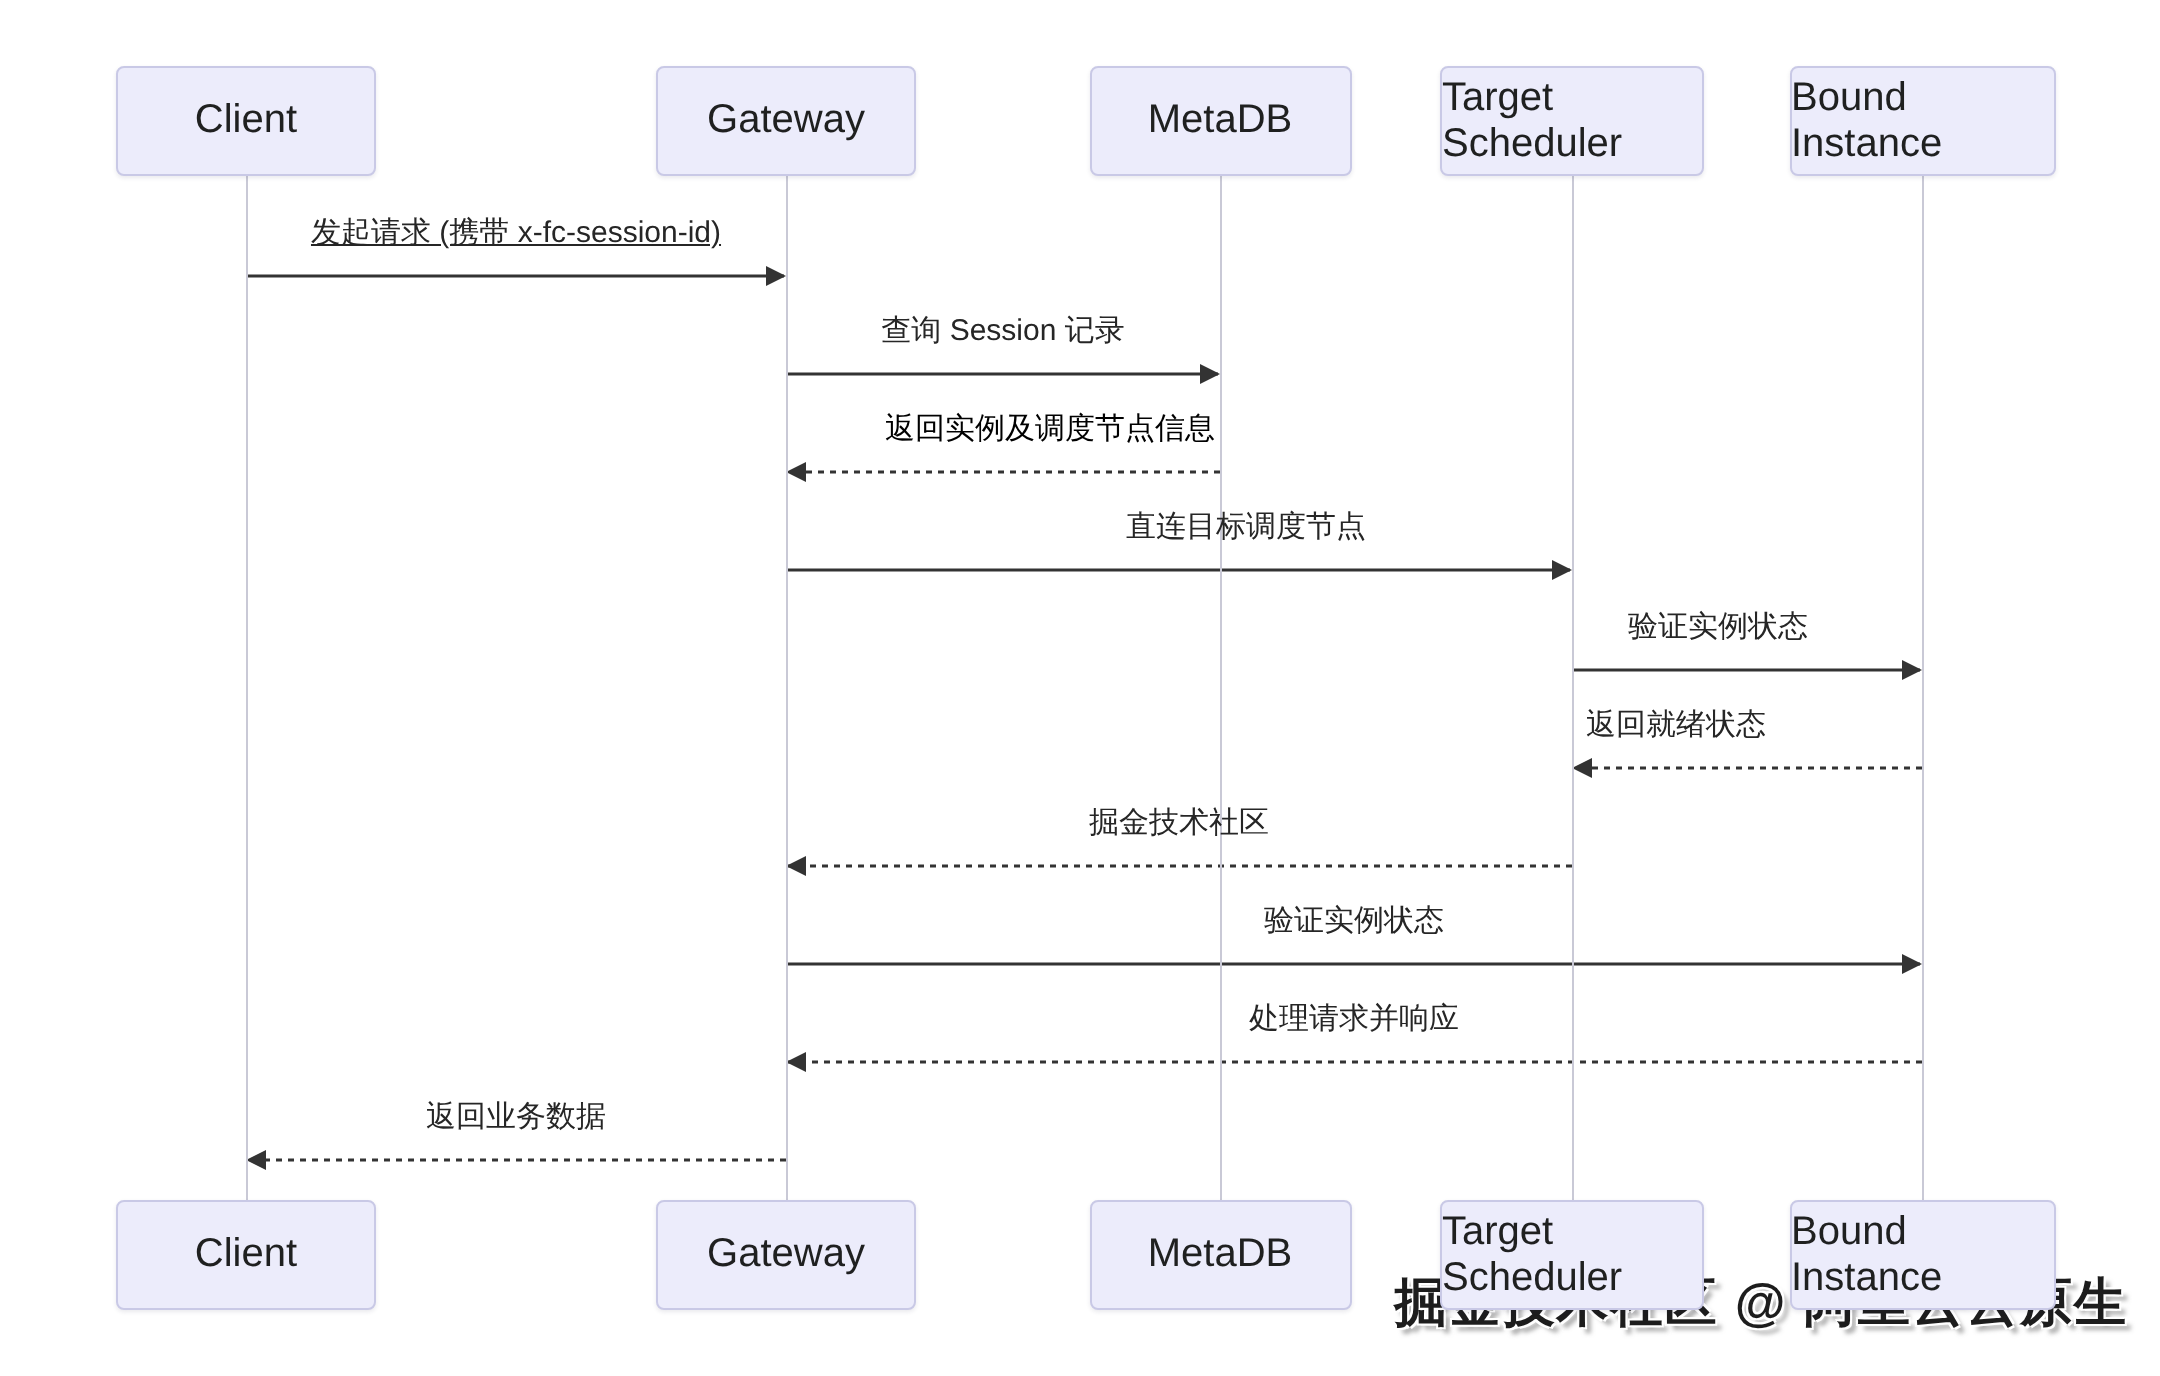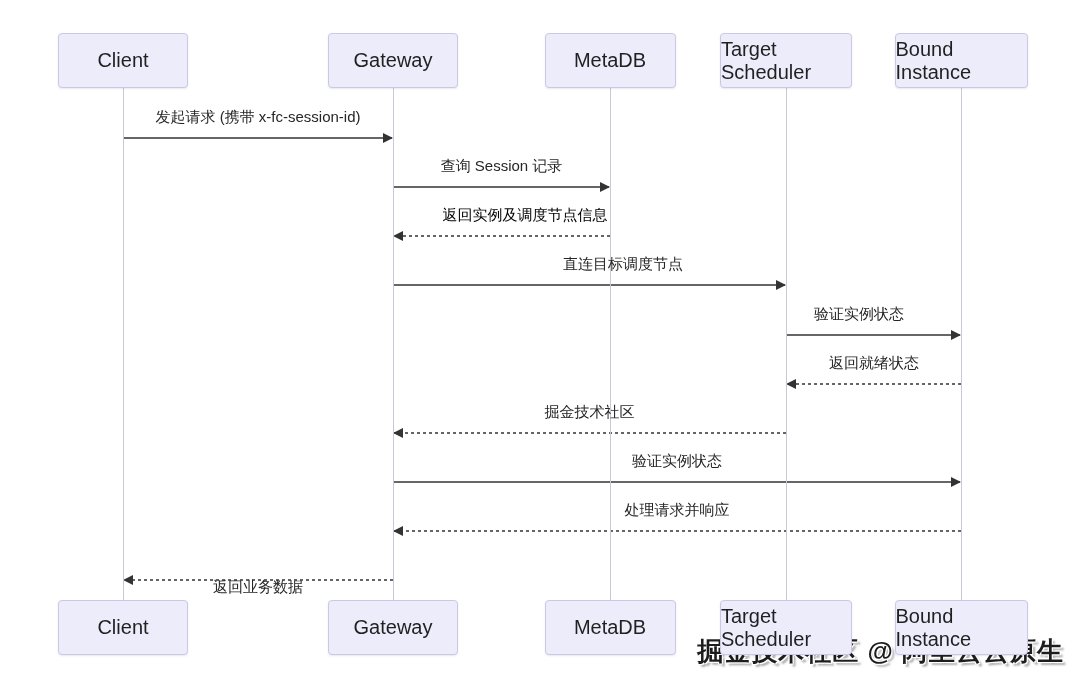--- a/index.html
+++ b/index.html
@@ -112,23 +112,23 @@
     <div class="actor-box" style="left: 720px; top: 600px; width: 132px; height: 55px; background: rgb(236, 236, 251); border: 1px solid rgb(201, 201, 230);">
       <span style="color: rgb(31, 32, 32);">Target Scheduler</span>
     </div>
     <div class="lifeline" style="left: 960.5px; top: 88px; height: 512px; background: rgb(201, 201, 214);"></div>
     <div class="actor-box" style="left: 894.5px; top: 33px; width: 133px; height: 55px; background: rgb(236, 236, 251); border: 1px solid rgb(201, 201, 230);">
       <span style="color: rgb(31, 32, 32);">Bound Instance</span>
     </div>
     <div class="actor-box" style="left: 894.5px; top: 600px; width: 133px; height: 55px; background: rgb(236, 236, 251); border: 1px solid rgb(201, 201, 230);">
       <span style="color: rgb(31, 32, 32);">Bound Instance</span>
     </div>
-    <div class="msg-label" style="left: 258px; top: 107px; color: rgb(38, 38, 38);">发起请求 (携带 x-fc-session-id)</div>
+    <div class="msg-label" style="left: 258px; top: 107px; color: rgb(38, 38, 38); text-decoration: underline;">发起请求 (携带 x-fc-session-id)</div>
     <div class="msg-label" style="left: 501.5px; top: 156px; color: rgb(38, 38, 38); text-align: right;">查询 Session 记录</div>
     <div class="msg-label" style="left: 525px; top: 205px; color: #000000;">返回实例及调度节点信息</div>
     <div class="msg-label" style="left: 623px; top: 254px; color: rgb(38, 38, 38);">直连目标调度节点</div>
     <div class="msg-label" style="left: 859px; top: 304px; color: rgb(38, 38, 38);">验证实例状态</div>
-    <div class="msg-label" style="left: 874px; top: 353px; color: rgb(38, 38, 38);">返回就绪状态</div>
+    <div class="msg-label" style="left: 838px; top: 353px; color: rgb(38, 38, 38);">返回就绪状态</div>
     <div class="msg-label" style="left: 589.5px; top: 402px; color: rgb(38, 38, 38);">掘金技术社区</div>
     <div class="msg-label" style="left: 677px; top: 451px; color: rgb(38, 38, 38);">验证实例状态</div>
     <div class="msg-label" style="left: 677px; top: 500px; color: rgb(38, 38, 38);">处理请求并响应</div>
-    <div class="msg-label" style="left: 258px; top: 549px; color: rgb(38, 38, 38); margin-top: 28px;">返回业务数据</div>
+    <div class="msg-label" style="left: 258px; top: 549px; color: rgb(38, 38, 38);">返回业务数据</div>
   </div>
 
 </body></html>

